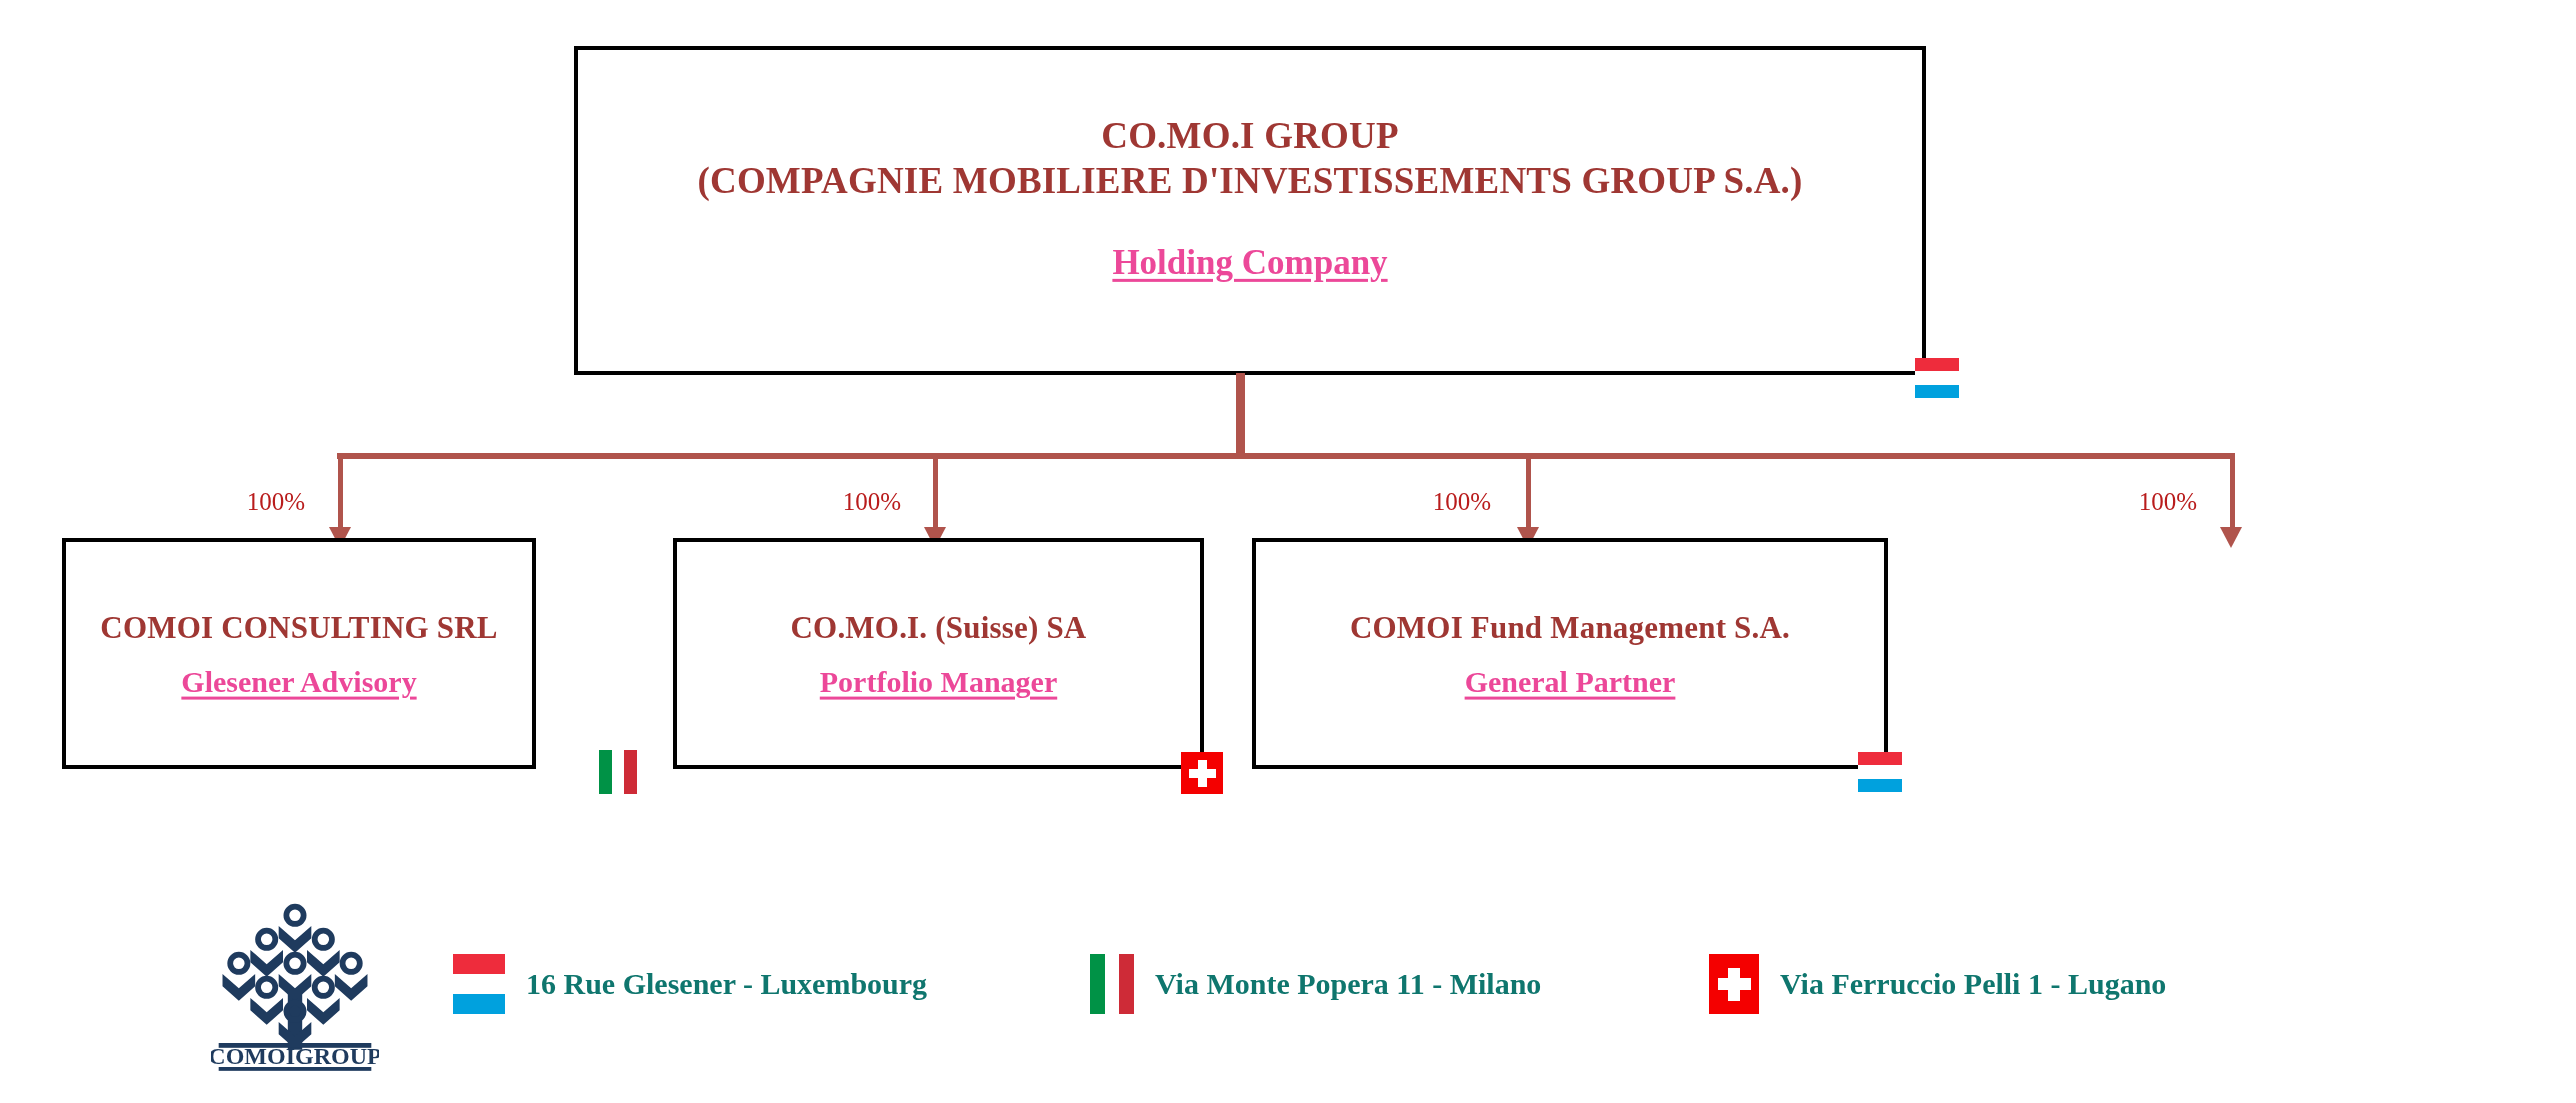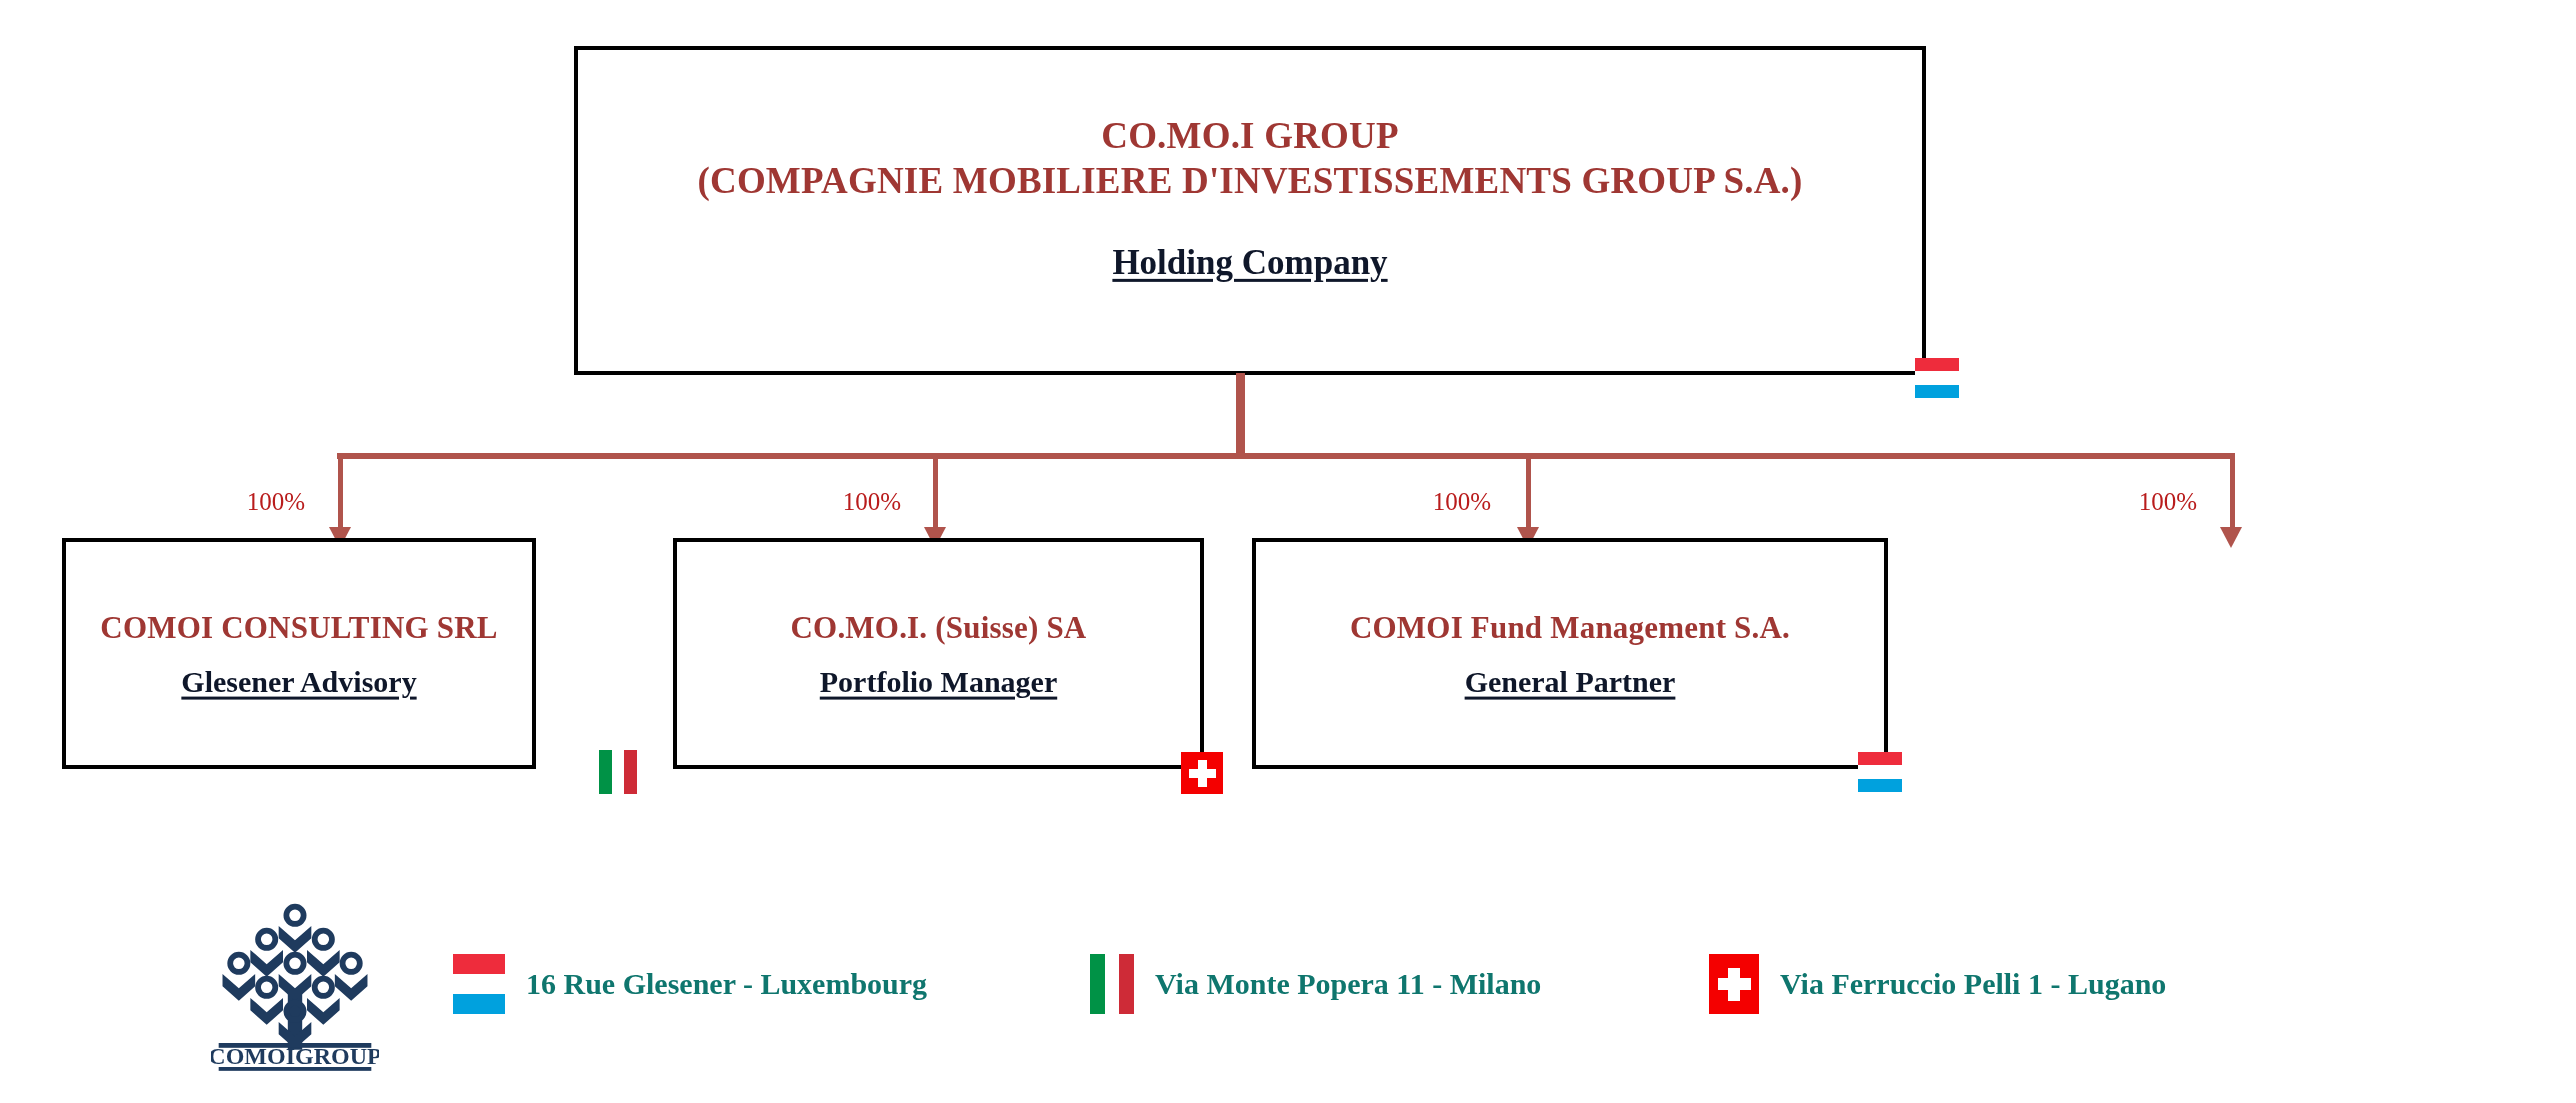--- a/index.html
+++ b/index.html
@@ -31,21 +31,21 @@
     text-align: center;
     padding: 0 9.6px;
   }
   .node-title {
     color: #9f3733;
     font-weight: bold;
     line-height: 1.22;
     letter-spacing: 0.2px;
   }
   .node-role {
-    color: #0f172a;
+    color: #ec4899;
     font-weight: bold;
     text-decoration: underline;
     text-underline-offset: 4.8px;
     text-decoration-thickness: 2.9px;
   }
 
   
   #root-node {
     left: 534px;
     top: 46px;

